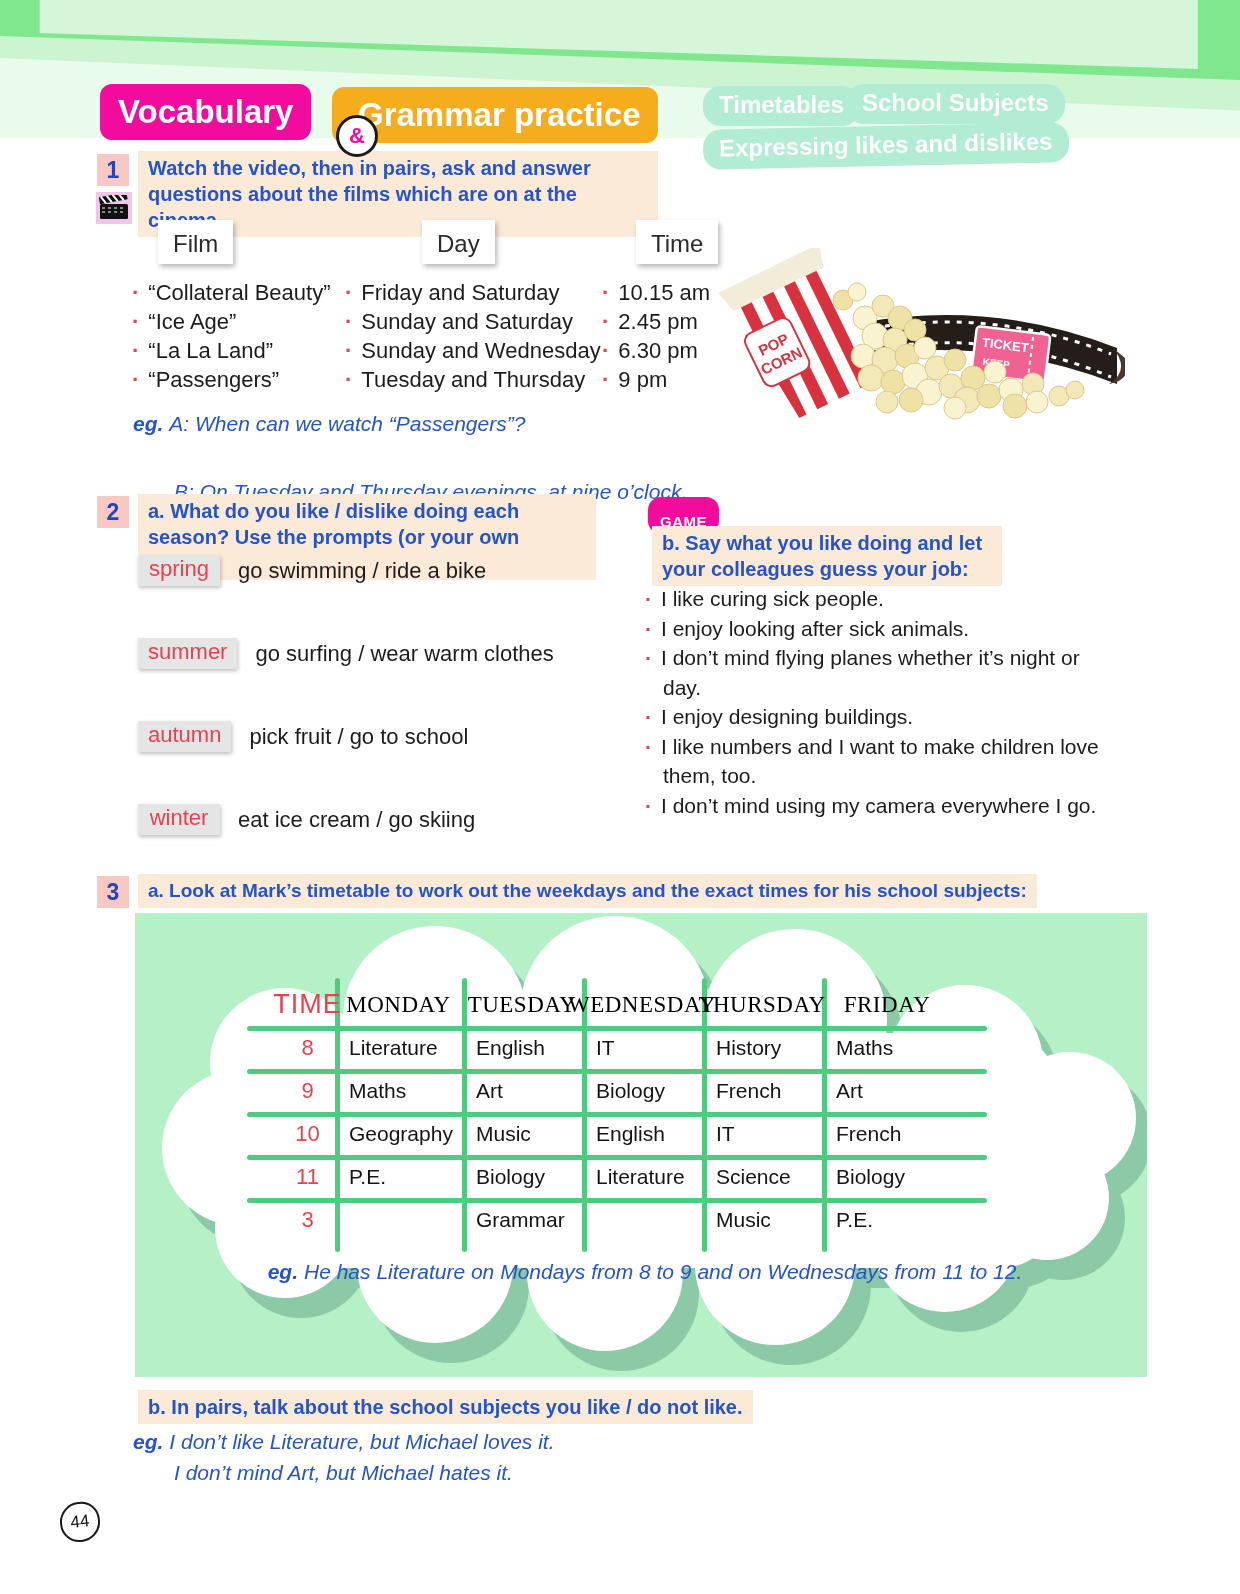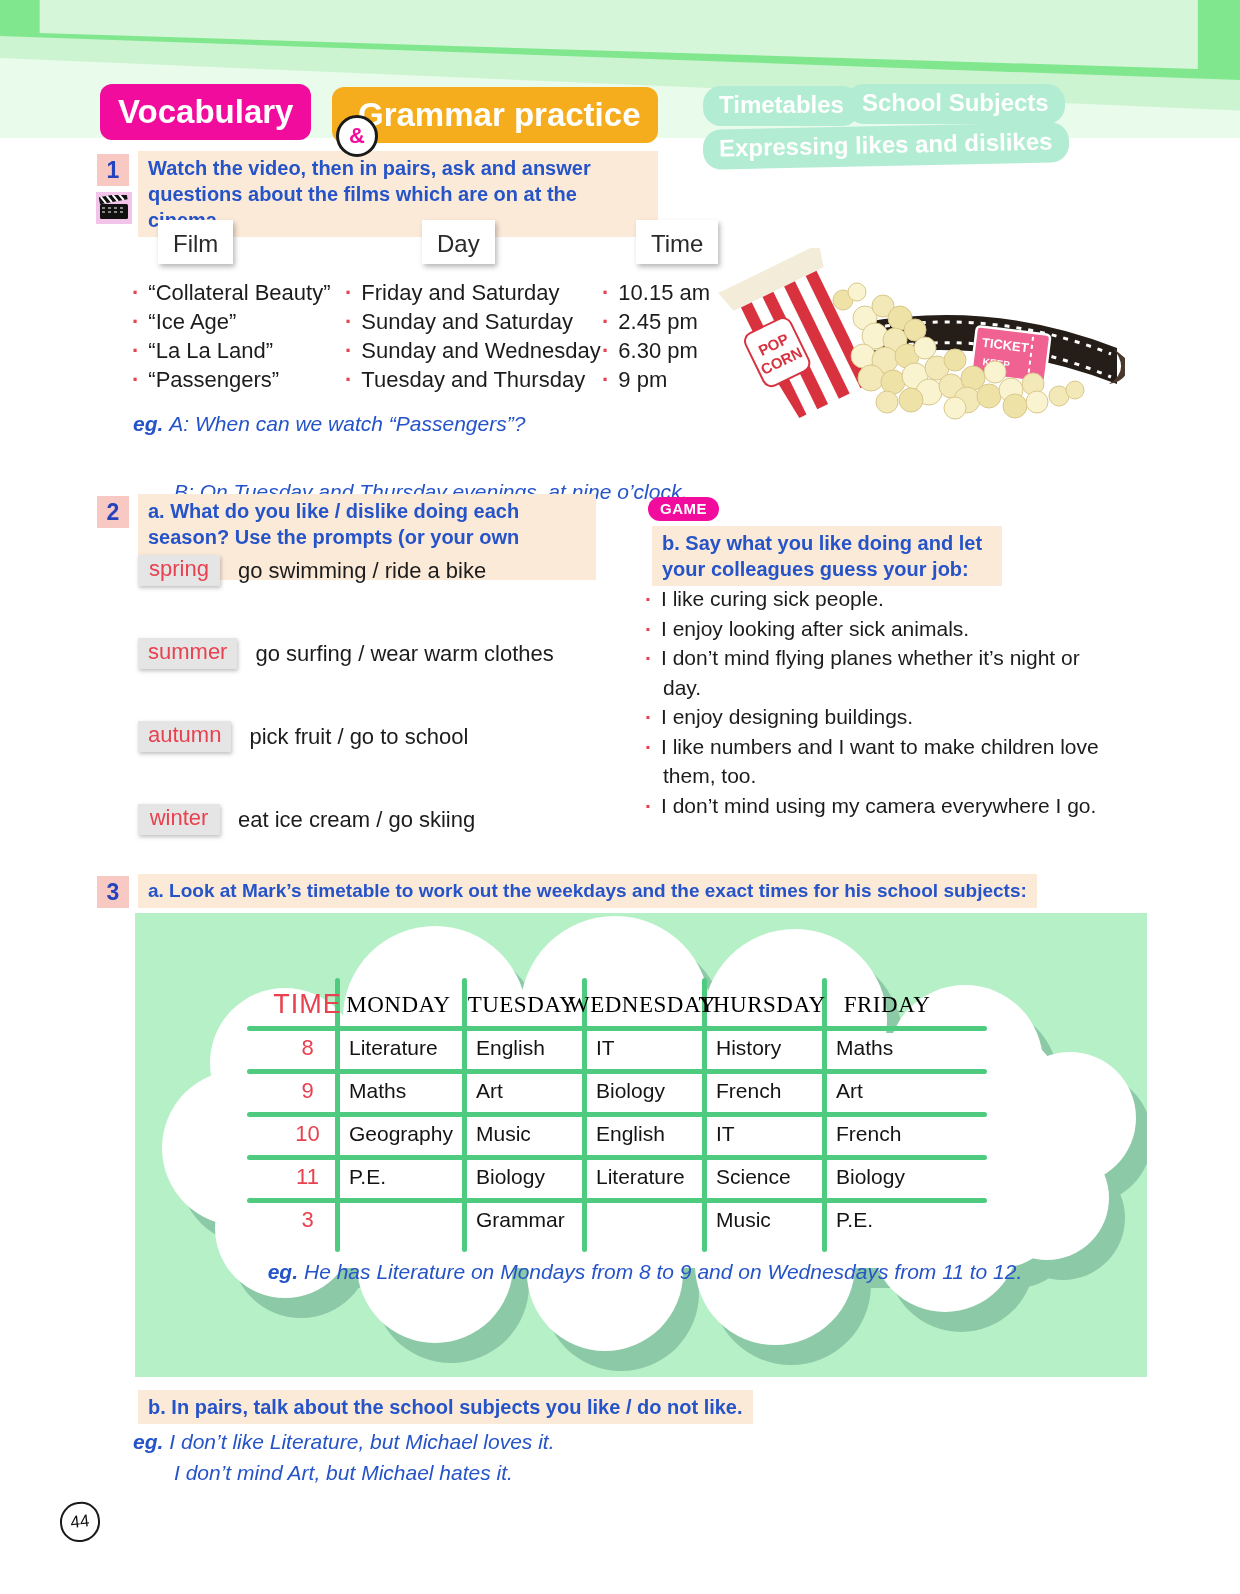--- a/index.html
+++ b/index.html
@@ -33,21 +33,21 @@
   .clapper{position:absolute;left:96px;top:192px;width:36px;height:32px;background:#f2c4ea;display:flex;align-items:center;justify-content:center;}
   .slip{position:absolute;background:#fff;box-shadow:2px 3px 5px rgba(0,0,0,.28);font-size:24px;color:#2a2a2a;padding:10px 15px 6px;white-space:nowrap;}
   ul.plist{list-style:none;margin:0;padding:0;position:absolute;font-size:22px;color:#1c1c1c;}
   ul.plist li{line-height:29px;white-space:nowrap;}
 
   
   .season-rows{position:absolute;left:138px;top:556px;display:flex;flex-direction:column;gap:54px;}
   .season-row{display:flex;align-items:center;height:29px;}
   .season-label{background:#e5e5e5;box-shadow:1px 2px 4px rgba(0,0,0,.25);color:var(--red);font-size:22px;padding:1px 10px 4px;margin-right:18px;min-width:62px;text-align:center;}
   .season-prompt{font-size:22px;color:#1c1c1c;white-space:nowrap;}
-  .game-pill{position:absolute;left:648px;top:497px;background:var(--magenta);color:#fff;font-weight:bold;font-size:15px;letter-spacing:.5px;padding:3px 12px 4px;border-radius:13px;}
+  .game-pill{position:absolute;left:648px;top:497px;background:var(--magenta);color:#fff;font-weight:bold;font-size:15px;letter-spacing:.5px;padding:16px 12px 4px;border-radius:13px;}
   ul.gamelist{list-style:none;margin:0;padding:0;position:absolute;left:645px;top:584px;width:462px;font-size:21px;color:#1c1c1c;}
   ul.gamelist li{line-height:29.5px;padding-left:18px;text-indent:-18px;}
 
   
   .panel{position:absolute;left:135px;top:913px;width:1012px;height:464px;background:var(--panel);}
   .panel svg.cloud{position:absolute;inset:0;}
   .grid-line{position:absolute;background:var(--green_line);border-radius:3px;z-index:3;}
   #timetable{position:absolute;left:145px;top:70px;display:grid;grid-template-columns:55px 127px 120px 120px 120px 130px;grid-auto-rows:43px;z-index:4;}
   .tt-cell{display:flex;align-items:center;}
   .tt-time-header{color:var(--red);font-size:27px;justify-content:center;letter-spacing:1px;}

